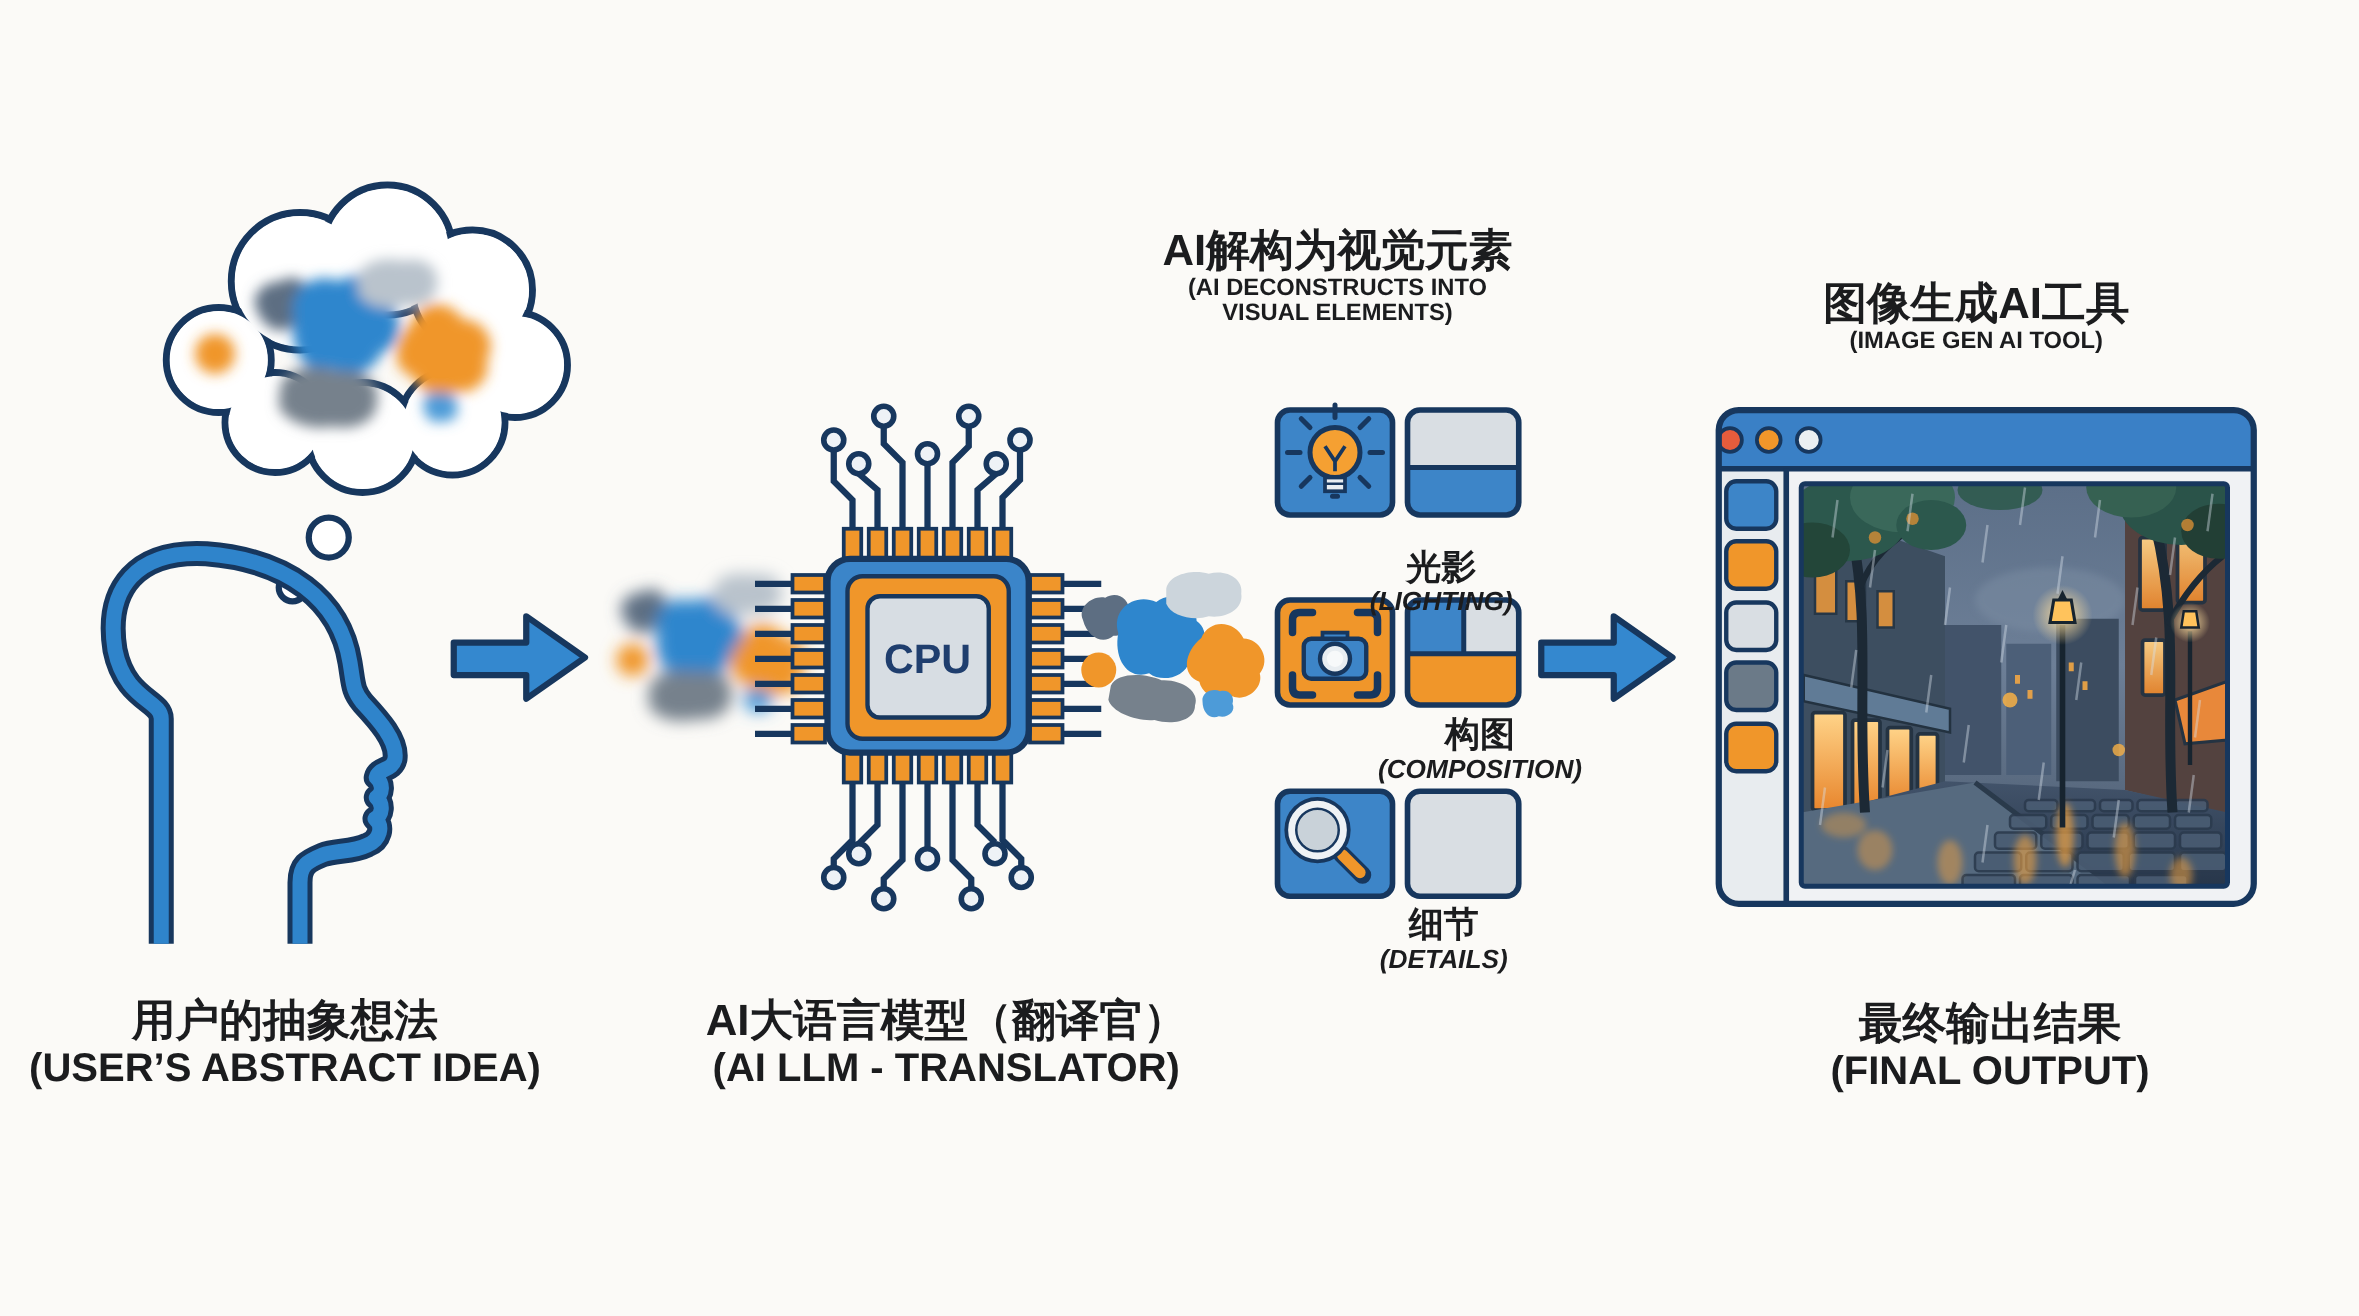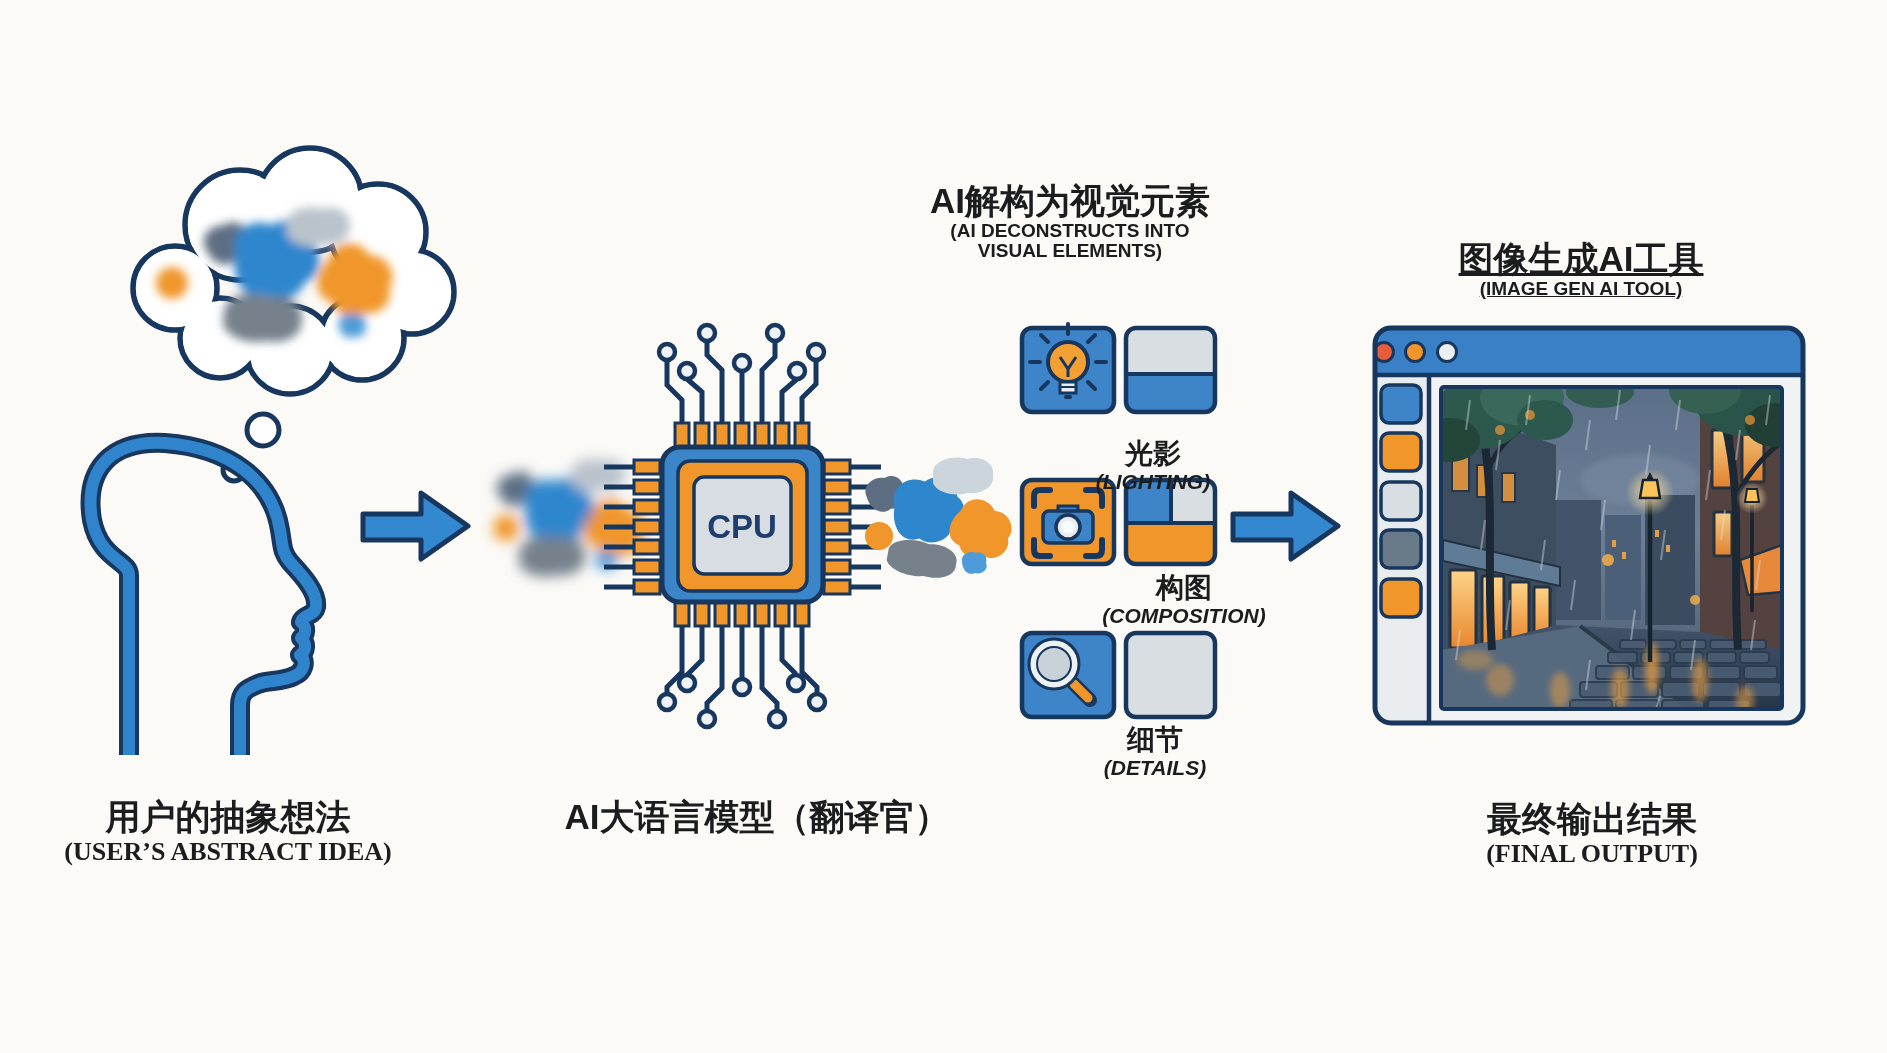--- a/index.html
+++ b/index.html
@@ -9,21 +9,21 @@
     font-family:"Liberation Sans","DejaVu Sans",sans-serif;
   }
   #art{position:absolute;left:0;top:0;}
   .cap{
     position:absolute;transform:translateX(-50%);
     text-align:center;color:#1b1c1e;font-weight:700;white-space:nowrap;
   }
   .cap .zh{display:block;}
   .cap .en{display:block;}
   .cap-big .zh{font-size:35px;line-height:1.18;}
-  .cap-big .en{font-size:26px;line-height:1.12;font-family:Liberation Serif, serif;}
+  .cap-big .en{font-size:32px;line-height:1.12;}
   .cap-head .zh{font-size:35px;line-height:1.1;}
   .cap-head .en{font-size:19px;line-height:1.1;}
   .cap-tile .zh{font-size:28px;line-height:1.15;}
   .cap-tile .en{font-size:21px;line-height:1.1;font-style:italic;}
 </style>
 </head>
 <body>
 
 <div id="stage">
 
@@ -466,21 +466,21 @@
     <rect x="1375" y="328" width="428" height="395" rx="16" fill="none" stroke="#17375e" stroke-width="5"></rect>
   </g>
 </svg>
 
 <div class="cap cap-head" style="left:1070px;top:182px;">
   <span class="zh">AI解构为视觉元素</span>
   <span class="en">(AI DECONSTRUCTS INTO</span>
   <span class="en">VISUAL ELEMENTS)</span>
 </div>
 
-<div class="cap cap-head" style="left:1581px;top:240px;text-decoration:underline;">
+<div class="cap cap-head" style="left:1581px;top:224px;">
   <span class="zh">图像生成AI工具</span>
   <span class="en">(IMAGE GEN AI TOOL)</span>
 </div>
 
 <div class="cap cap-tile" style="left:1153px;top:420px;margin-top:18px;">
   <span class="zh">光影</span>
   <span class="en">(LIGHTING)</span>
 </div>
 
 <div class="cap cap-tile" style="left:1184px;top:572px;">
@@ -493,20 +493,21 @@
   <span class="en">(DETAILS)</span>
 </div>
 
 <div class="cap cap-big" style="left:228px;top:796px;">
   <span class="zh">用户的抽象想法</span>
   <span class="en">(USER’S ABSTRACT IDEA)</span>
 </div>
 
 <div class="cap cap-big" style="left:757px;top:796px;">
   <span class="zh">AI大语言模型（翻译官）</span>
+  <span class="en">(AI LLM - TRANSLATOR)</span>
 </div>
 
 <div class="cap cap-big" style="left:1592px;top:798px;">
   <span class="zh">最终输出结果</span>
   <span class="en">(FINAL OUTPUT)</span>
 </div>
 
 </div>
 
 </body></html>

